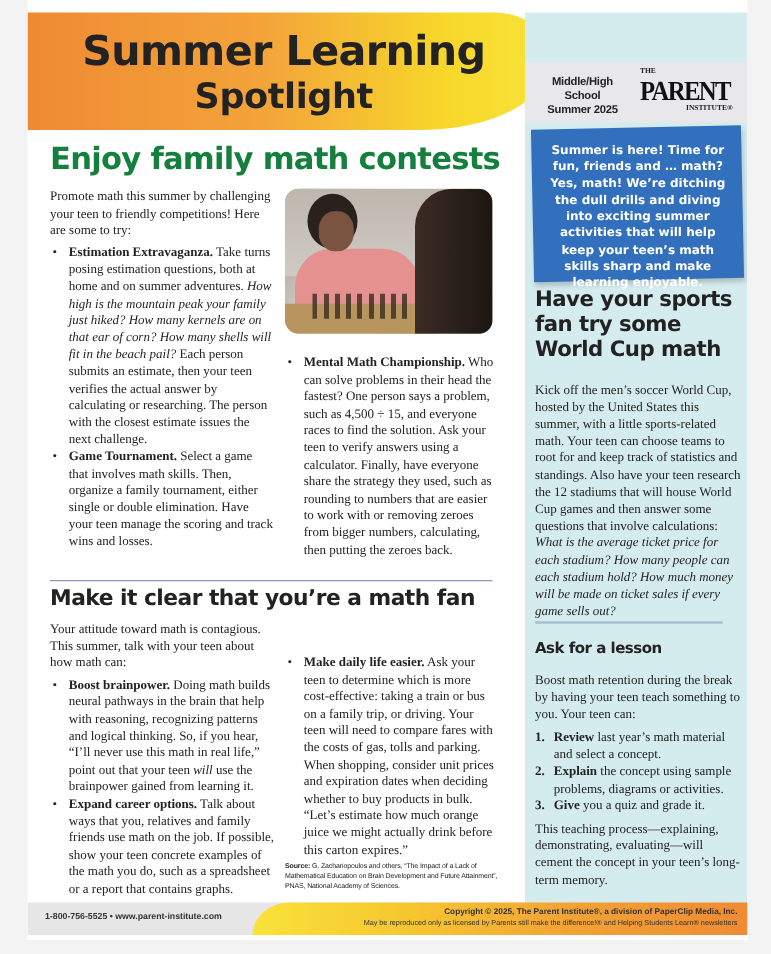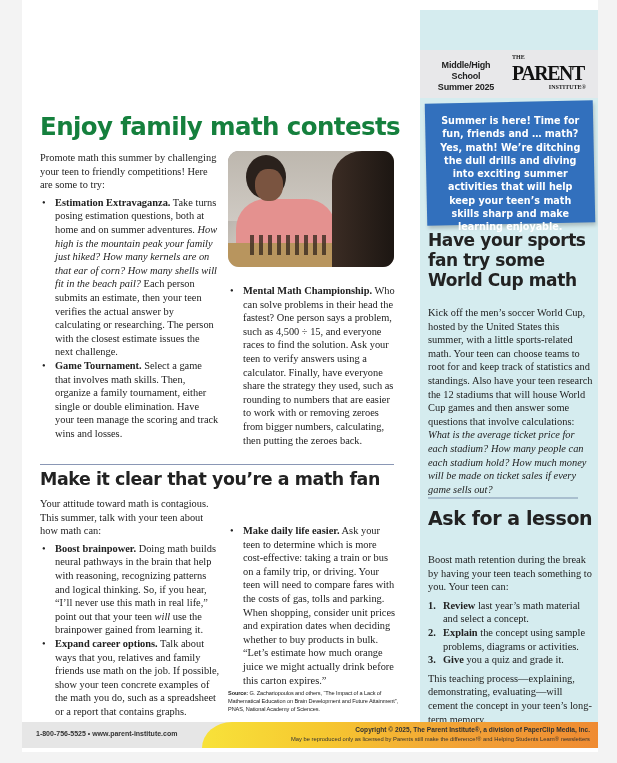--- a/index.html
+++ b/index.html
@@ -40,22 +40,22 @@
   .intro-box p { position: absolute; left: 8px; right: 8px; top: 12px; text-align: center;
     font-family: "DejaVu Sans", sans-serif; font-weight: bold; font-size: 9.6px; line-height: 13.3px; color: #fff; transform: rotate(1.2deg); }
 
   .side-h { font-family: "DejaVu Sans", sans-serif; font-weight: bold; color: #222; letter-spacing: -0.4px; }
   .wc { position: absolute; left: 8px; top: 220px; width: 165px; }
   .wc h2 { font-size: 17px; line-height: 20px; }
   .body-text { font-family: "Liberation Serif", serif; font-size: 10.4px; line-height: 13.6px; color: #222; }
   .wc p { margin-top: 16px; }
   .sep { position: absolute; left: 8px; width: 150px; height: 2px; background: #a9bfcf; }
   .lesson { position: absolute; left: 8px; top: 497px; width: 165px; }
-  .lesson h2 { font-size: 19px; line-height: 22px; }
-  .lesson p { margin-top: 24px; }
+  .lesson h2 { font-size: 12px; line-height: 22px; }
+  .lesson p { margin-top: 9px; }
   .lesson ol { list-style: none; margin-top: 5px; }
   .lesson ol li { position: relative; padding-left: 15px; }
   .lesson ol li .n { position: absolute; left: 0; top: 0; font-weight: bold; }
   .lesson .closing { margin-top: 5px; }
 
   
   .main-h1 { position: absolute; left: 18px; top: 112px; font-family: "DejaVu Sans", sans-serif; font-weight: bold;
     font-size: 24.5px; color: #15803d; letter-spacing: -0.6px; }
   .col { position: absolute; }
   .col p, .col li { font-family: "Liberation Serif", serif; font-size: 10.4px; line-height: 13.6px; color: #222; }
@@ -91,20 +91,26 @@
   .footer-right { position: absolute; right: 8px; top: 3px; text-align: right; font-family: "Liberation Sans", sans-serif; color: #333; }
   .footer-right .c1 { font-size: 6.6px; font-weight: bold; line-height: 10px; }
   .footer-right .c2 { font-size: 5.8px; line-height: 9px; }
 </style>
 </head>
 <body>
 
 <div class="page">
  <div class="paper">
 
+  <div class="banner">
+    <div class="banner-title">
+      <div class="l1">Summer Learning</div>
+      <div class="l2">Spotlight</div>
+    </div>
+  </div>
 
   <div class="sidebar">
     <div class="info-strip">
       <div class="grade">
         <div>Middle/High School</div>
         <div>Summer 2025</div>
       </div>
       <div class="logo">
         <span class="the">THE</span>
         <span class="parent">PARENT</span>

